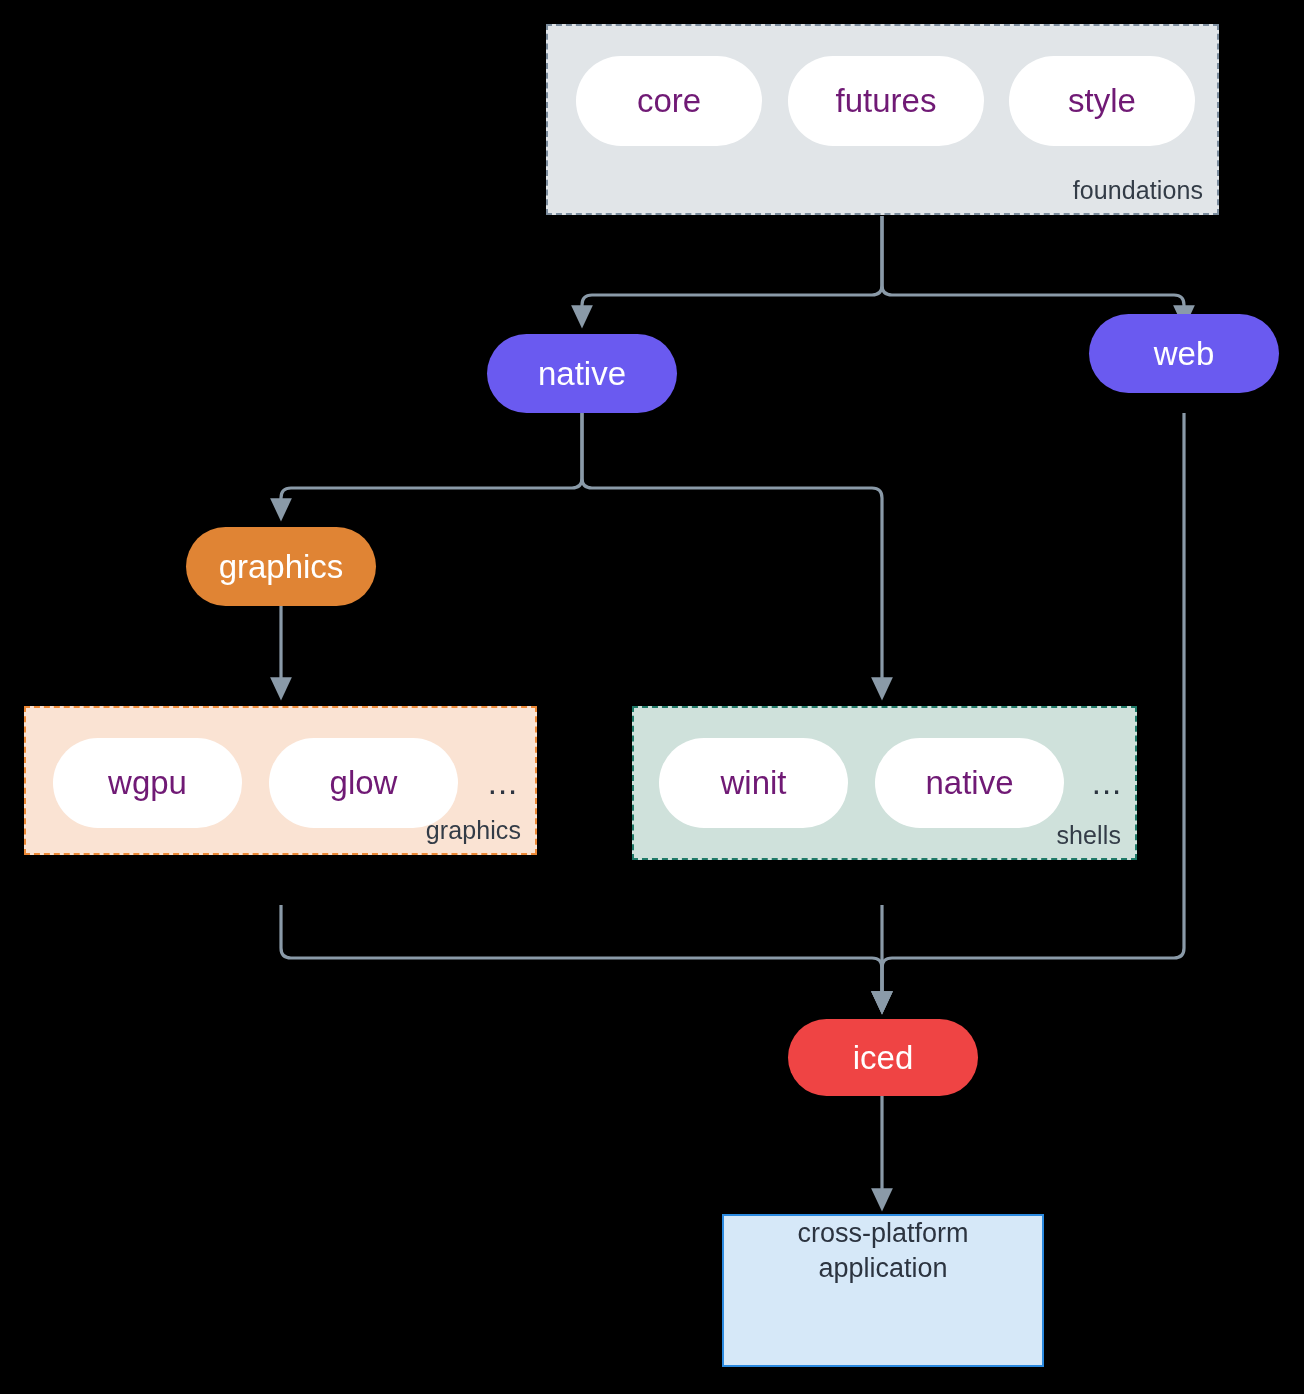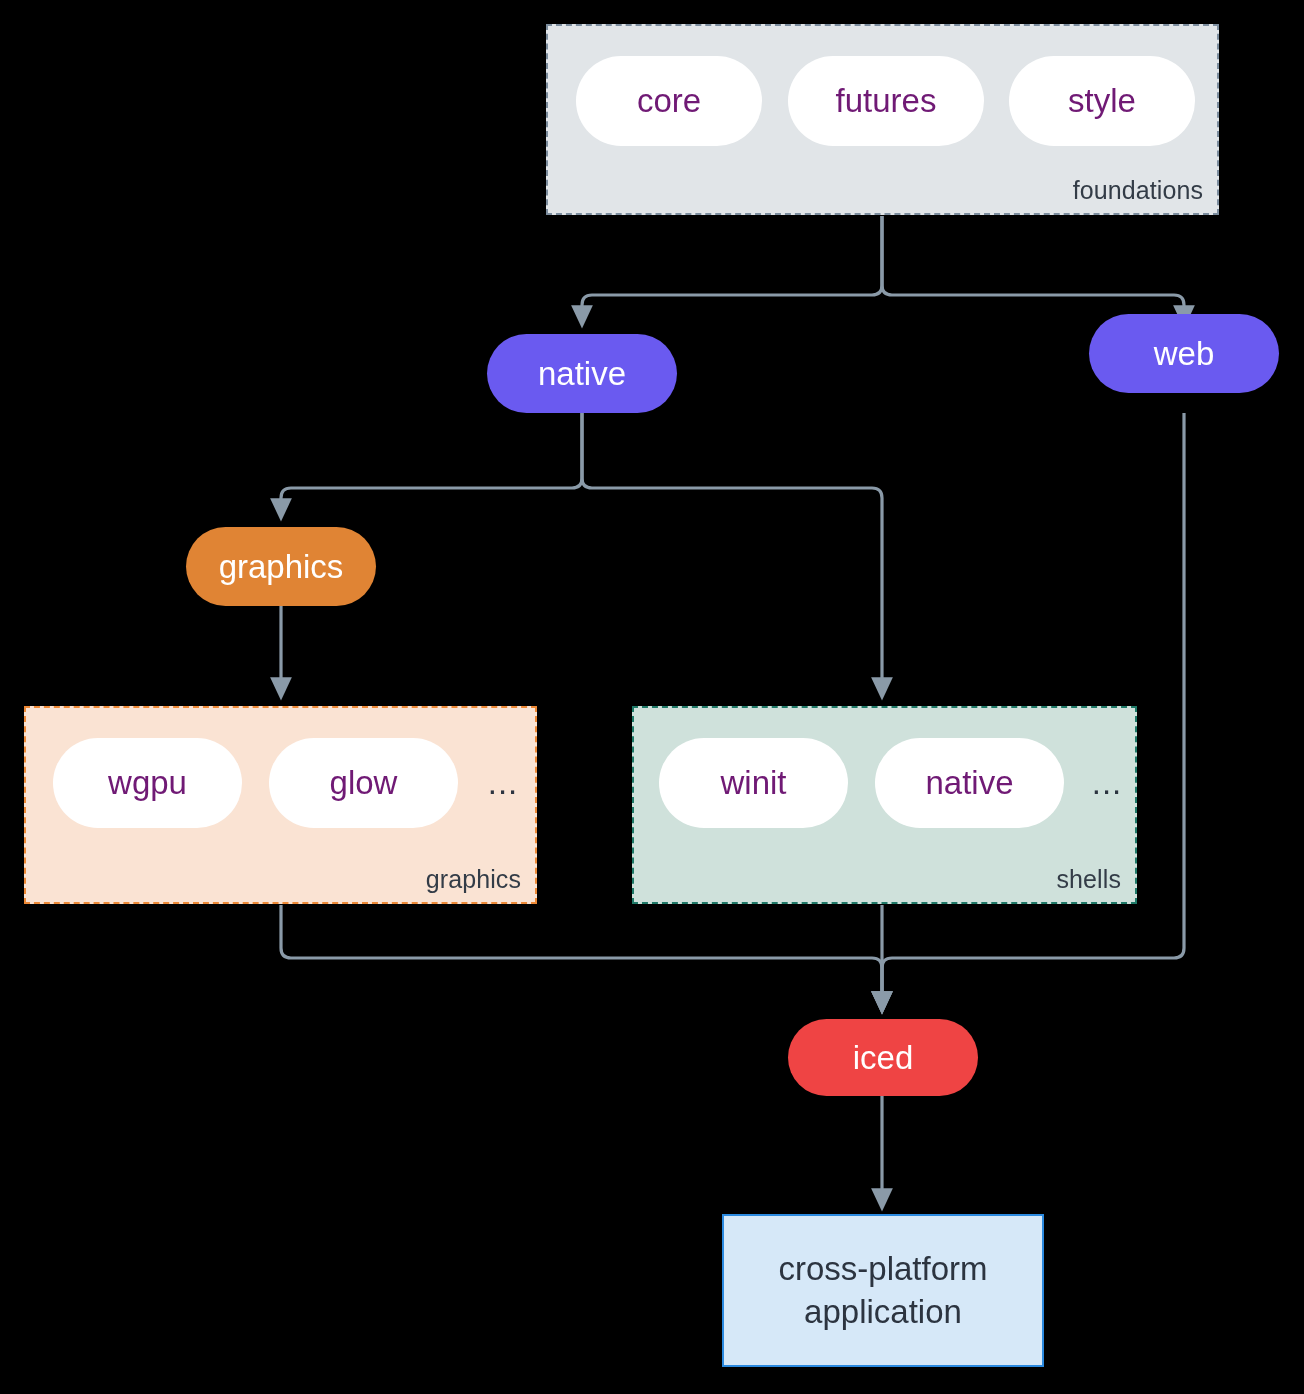--- a/index.html
+++ b/index.html
@@ -39,26 +39,26 @@
     color: #333C47;
     letter-spacing: 0.1px;
     white-space: nowrap;
   }
   .cluster-foundations {
     left: 546px;  top: 24px;  width: 673px;  height: 191px;
     background: #E1E5E8;
     border-color: #7C8D9E;
   }
   .cluster-renderers {
-    left: 24px;  top: 706px;  width: 513px;  height: 198px;
+    left: 24px;  top: 706px;  width: 513px;  height: 149px;
     background: #FAE3D3;
     border-color: #ED8936;
   }
   .cluster-shells {
-    left: 632px;  top: 706px;  width: 505px;  height: 198px;
+    left: 632px;  top: 706px;  width: 505px;  height: 154px;
     background: #CFE1DB;
     border-color: #1F7A68;
   }
 
   
   .chip {
     position: absolute;
     box-sizing: border-box;
     background: #FFFFFF;
     border-radius: 999px;
@@ -95,22 +95,21 @@
 
   
   .rect-node {
     position: absolute;
     box-sizing: border-box;
     background: #D6E8F8;
     border: 2px solid #2B8AE0;
     display: flex;
     flex-direction: column;
     align-items: center;
-    justify-content: center;
-    font-size: 33px;
+    font-size: 27px;
     color: #2C3440;
     line-height: 1.28;
     text-align: center;
   }
   .rect-line { white-space: nowrap; }
 </style>
 </head>
 <body>
 
 <div id="diagram-root">

